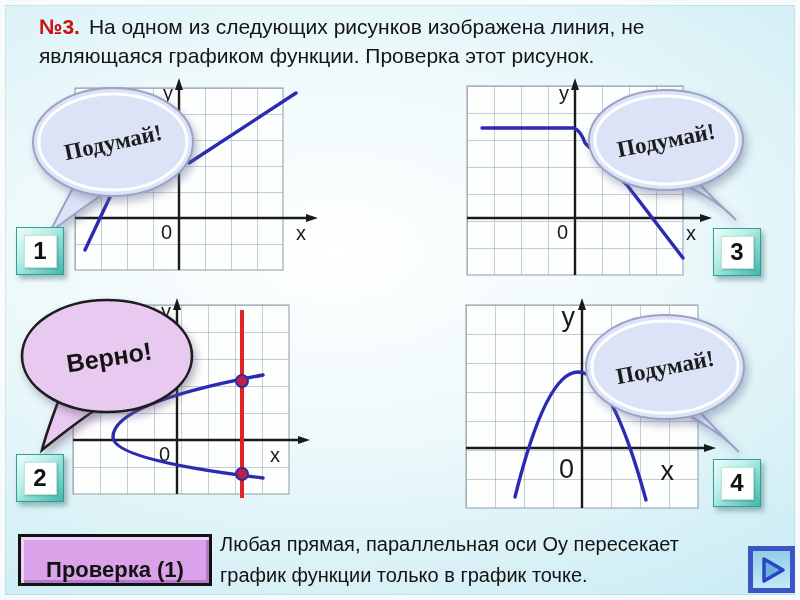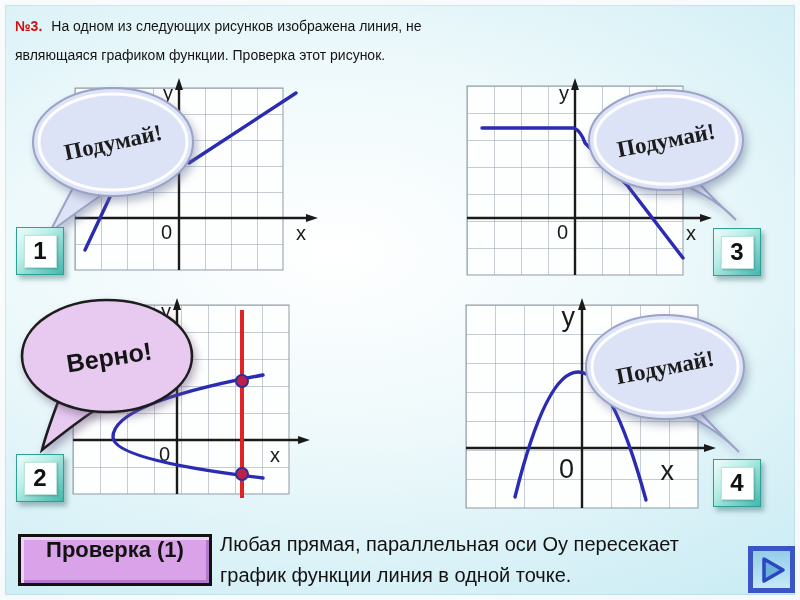--- a/index.html
+++ b/index.html
@@ -3,21 +3,21 @@
 <meta charset="utf-8">
 <style>
   html,body{margin:0;padding:0;}
   body{width:800px;height:600px;font-family:"Liberation Sans",sans-serif;}
   .slide{
     position:relative;width:800px;height:600px;overflow:hidden;
     background:radial-gradient(ellipse 95% 75% at 42% 42%, #ffffff 0%, #eef9fb 42%, #d5f0f6 78%, #c6ebf3 100%);
     box-shadow:inset 0 0 0 5px rgba(255,255,255,.85), inset 0 0 0 6px rgba(150,180,190,.25);
   }
   
-  .title{position:absolute;left:15px;top:12px;width:745px;font-size:14px;line-height:29px;color:#141414;}
+  .title{position:absolute;left:39px;top:12px;width:745px;font-size:21px;line-height:29px;color:#141414;}
   .title .num{color:#cc0f0f;font-weight:bold;margin-right:9px;}
   
   svg.graph{position:absolute;}
   .plot-bg{fill:#fdfefe;}
   .gridline{stroke:#8f9ba5;stroke-width:1;fill:none;}
   .axis{stroke:#1a1a1a;stroke-width:2.4;}
   .arrow{fill:#1a1a1a;}
   .al{font-family:"Liberation Sans",sans-serif;font-size:20px;fill:#1a1a1a;}
   .al-big{font-family:"Liberation Sans",sans-serif;font-size:27px;fill:#1a1a1a;}
   .curve{fill:none;stroke-width:3.4;stroke-linejoin:round;stroke-linecap:round;}
@@ -41,21 +41,21 @@
     width:31px;height:31px;background:#fcfffe;border:1px solid #bfe4dc;
     box-shadow:inset 1px 1px 0 #ffffff,1px 1px 2px rgba(0,90,90,.35);
     display:flex;align-items:center;justify-content:center;
     font-weight:bold;font-size:24px;color:#111;
   }
   
   .check-btn{
     position:absolute;left:18px;top:534px;width:188px;height:46px;cursor:pointer;
     background:#daa3e9;border:3px solid #121212;
     box-shadow:inset 3px 3px 0 #efd3f7,inset -3px -3px 0 #b379cb;
-    display:flex;align-items:flex-start;justify-content:center;
+    display:flex;align-items:flex-end;justify-content:center;
     font-weight:bold;font-size:22px;color:#121212;
   }
   
   .footer{position:absolute;left:220px;top:529px;width:520px;font-size:20px;line-height:31px;color:#131313;}
   
   .next-btn{
     position:absolute;left:748px;top:546px;width:47px;height:47px;cursor:pointer;box-sizing:border-box;
     border:5px solid #3b55c4;background:linear-gradient(180deg,#93cde9 0%,#c4eaf7 100%);
     display:flex;align-items:center;justify-content:center;
   }
@@ -184,21 +184,21 @@
   <div class="num-btn" style="left:713px;top:459px">
     <div class="face">4</div>
   </div>
 
   <div class="check-btn">
     <span>Проверка (1)</span>
   </div>
 
   <div class="footer">
     <span>Любая прямая, параллельная оси Оу пересекает</span><br>
-    <span>график функции линия в одной точке.</span>
+    <span>график функции только в график точке.</span>
   </div>
 
   <div class="next-btn">
     <svg width="34" height="34" viewBox="0 0 34 34">
       <polygon points="9,6 28,17 9,28" fill="#6cb0dc" stroke="#2a46c0" stroke-width="3.5" stroke-linejoin="round"></polygon>
     </svg>
   </div>
 
 </div>
 

